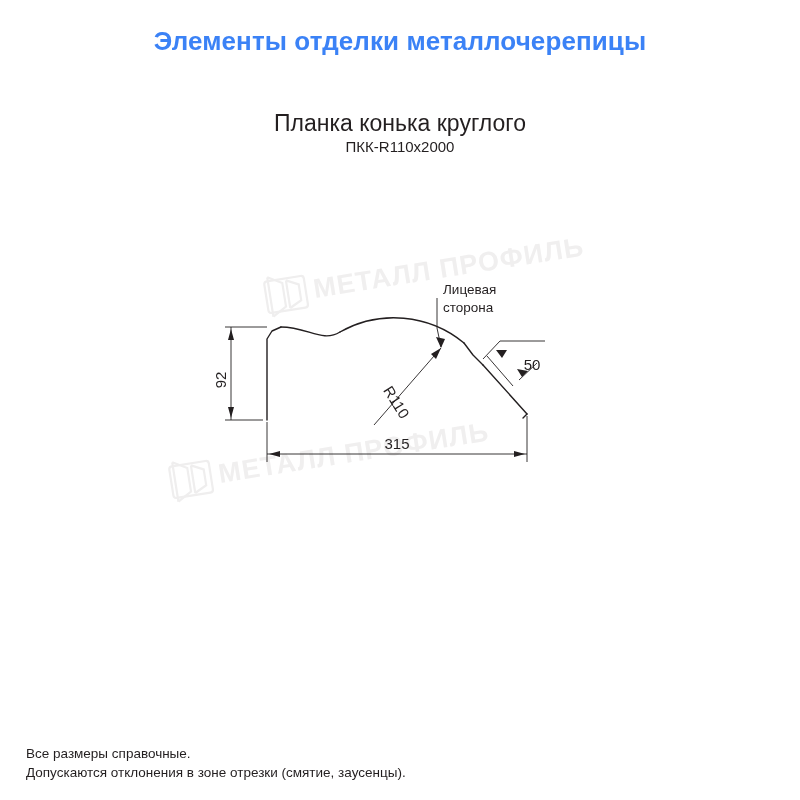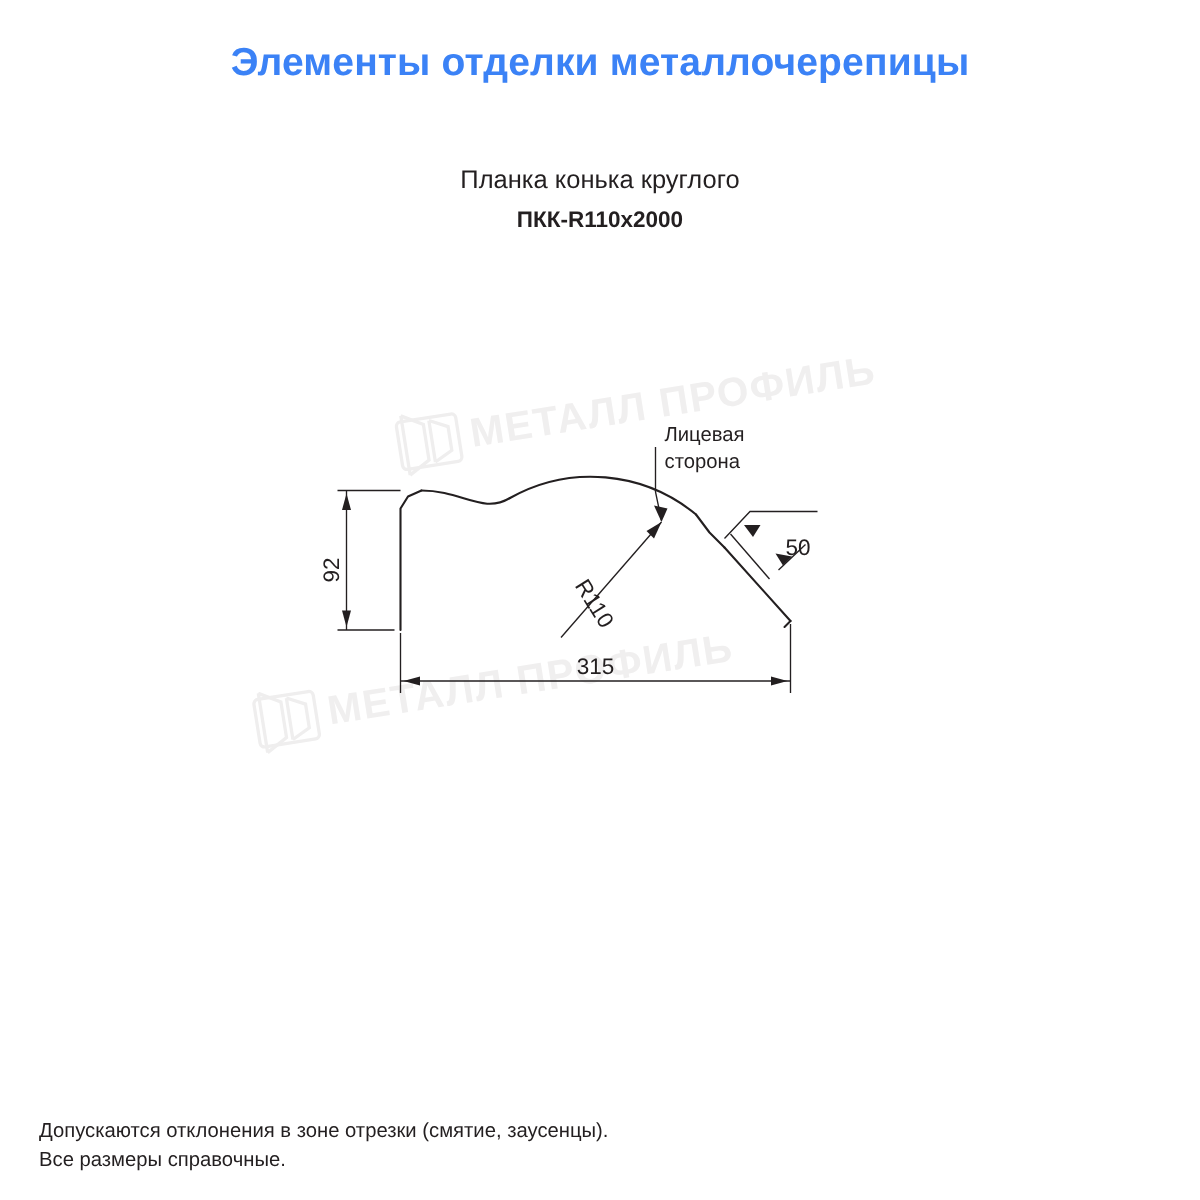--- a/index.html
+++ b/index.html
@@ -29,32 +29,31 @@
     font-weight: bold;
     letter-spacing: 0.1px;
     color: #3b82f6;
   }
   .subtitle {
     position: absolute;
     top: 110px;
     left: 0;
     width: 800px;
     text-align: center;
-    font-size: 17px;
+    font-size: 23px;
     color: #231f20;
   }
   .code {
     position: absolute;
     top: 138px;
     left: 0;
     width: 800px;
     text-align: center;
     font-size: 15px;
     color: #231f20;
-    font-weight: bold;
   }
   .drawing {
     position: absolute;
     left: 0;
     top: 200px;
     width: 800px;
     height: 380px;
   }
   .footer {
     position: absolute;
@@ -179,17 +178,17 @@
         <path class="dim" d="M267,254 L527,254"></path>
         <polygon points="269,254 280,251 280,257" fill="#231f20"></polygon>
         <polygon points="525,254 514,251 514,257" fill="#231f20"></polygon>
         <text class="lbl" x="397" y="249" text-anchor="middle">315</text>
       </g>
 
     </svg>
   </div>
 
   <div class="footer">
+    <div>Все размеры справочные.</div>
     <div>Допускаются отклонения в зоне отрезки (смятие, заусенцы).</div>
-    <div>Все размеры справочные.</div>
   </div>
 
 </div>
 
 </body></html>

